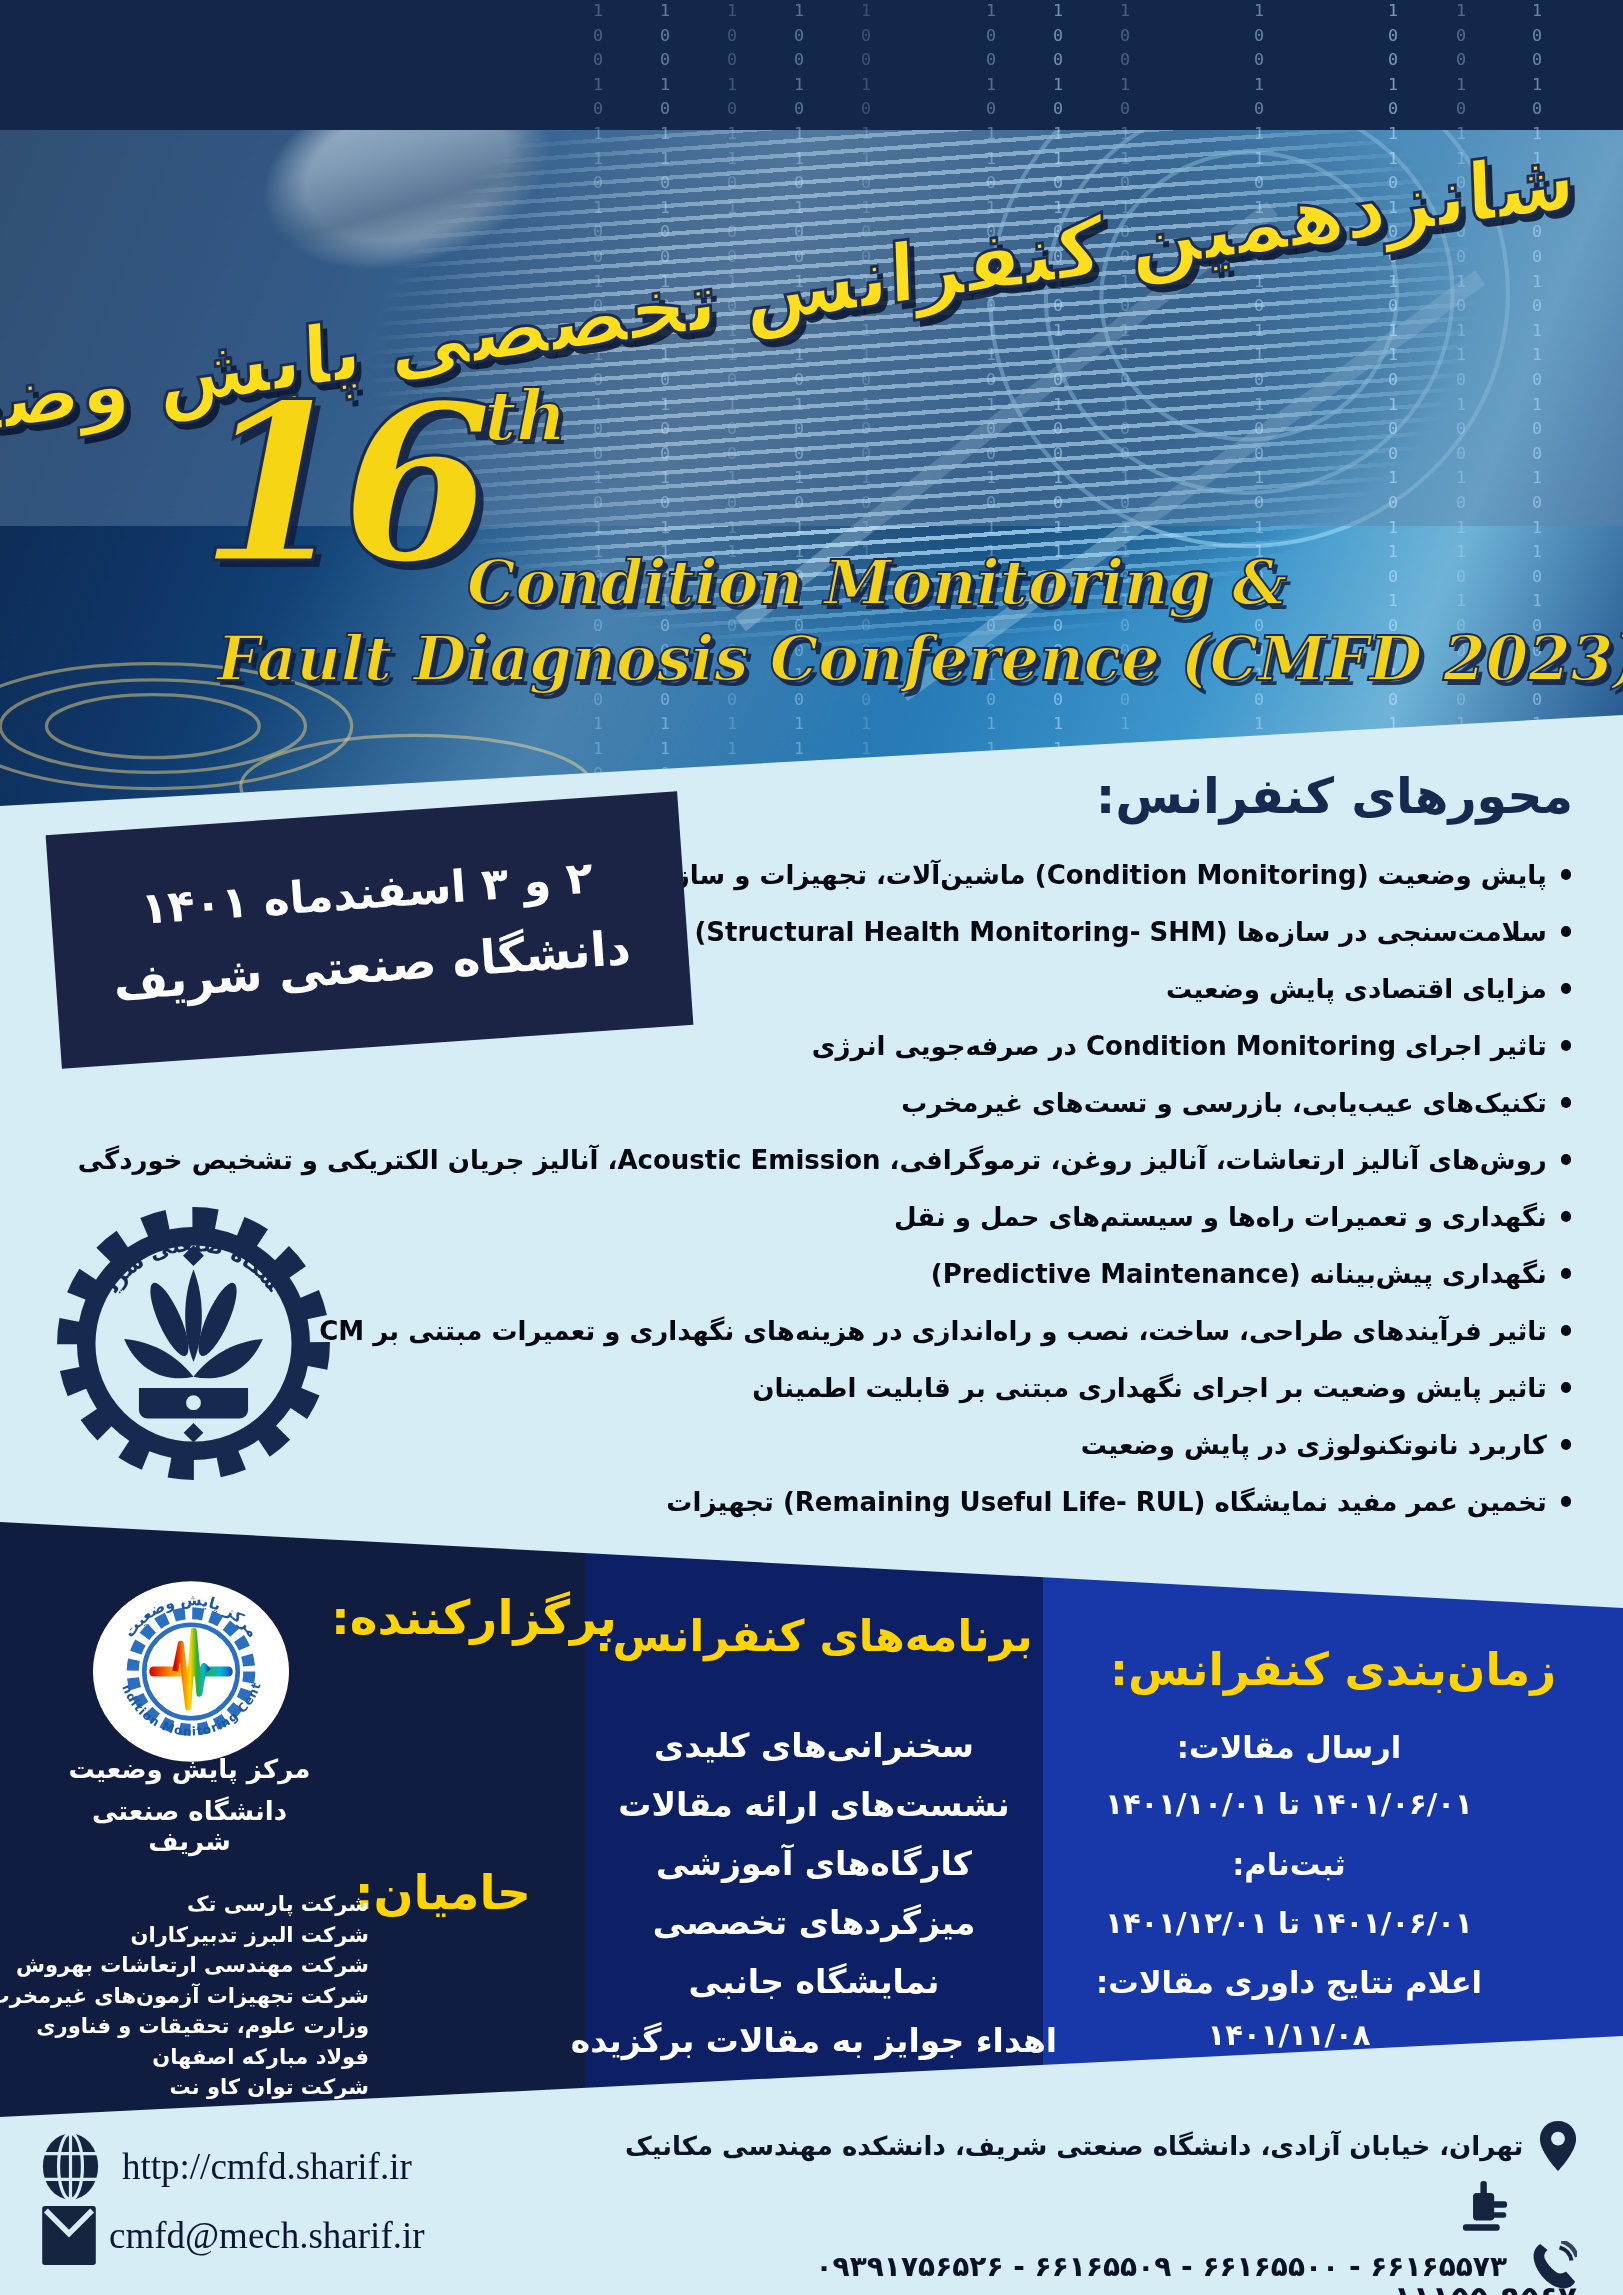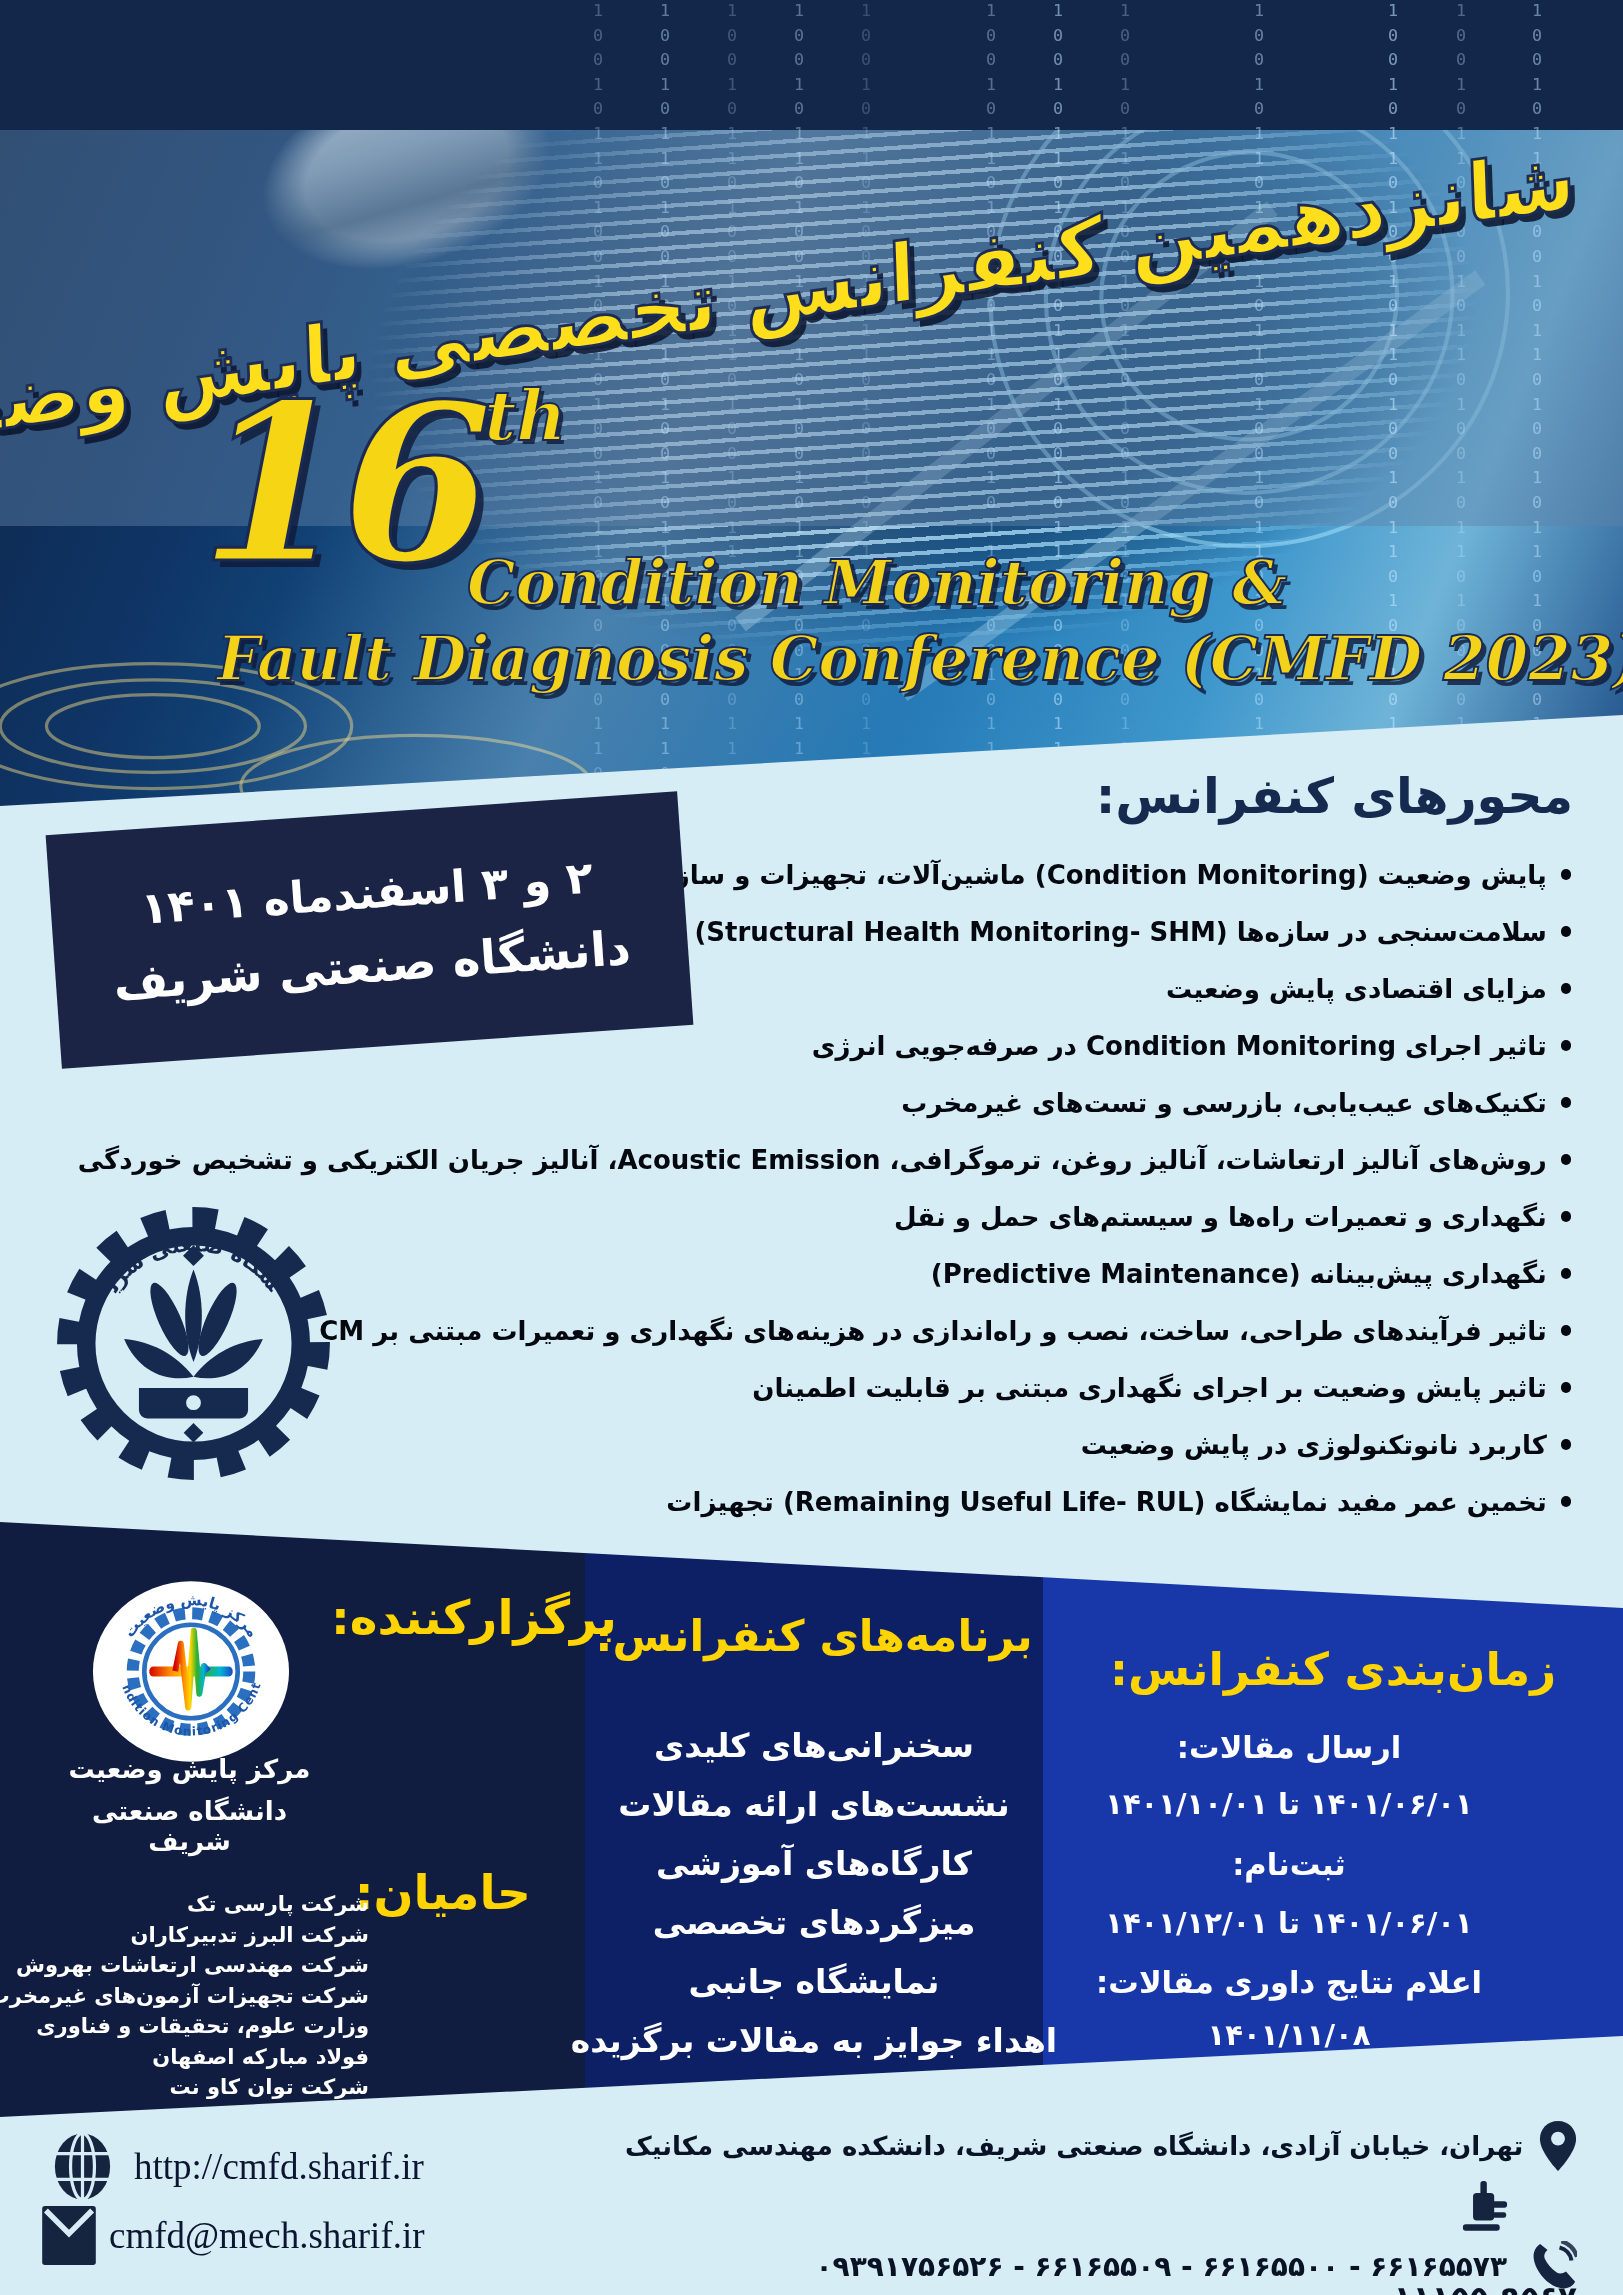--- a/index.html
+++ b/index.html
@@ -103,21 +103,21 @@
   .schedule { position:absolute; left:1043px; top:0; width:492px; height:648px;
     direction:rtl; color:#fff; font-weight:bold; text-align:center; }
   .schedule div { position:absolute; width:100%; white-space:nowrap; }
   .s-lab { font-size:30.5px; }
   .s-val { font-size:29px; }
   .s0l{top:231px;} .s0v{top:288px;} .s1l{top:348px;} .s1v{top:407px;}
   .s2l{top:466px;} .s2v{top:519px;}
 
   
   .f-row { position:absolute; display:flex; align-items:center; }
-  .f-web  { left:53px; top:2132px; gap:22px; }
+  .f-web  { left:41px; top:2132px; gap:22px; }
   .f-mail { left:41px; top:2205px; gap:12px; }
   .f-url { font-family:"Liberation Serif", serif; font-size:37px; color:#0c1630; }
   .f-addr { right:46px; top:2120px; direction:rtl; gap:15.7px; }
   .f-addr span { font-size:26px; font-weight:bold; color:#0a1326; white-space:nowrap; }
   .f-post { right:46px; top:2180px; direction:rtl; gap:46px;flex-direction:column; }
   .f-post span { font-size:31px; font-weight:bold; color:#0a1326; }
   .f-phone { right:46px; top:2241px; direction:rtl; gap:24px; }
   .f-phone span { font-size:28px; font-weight:bold; color:#0a1326; }
 </style>
 </head>

